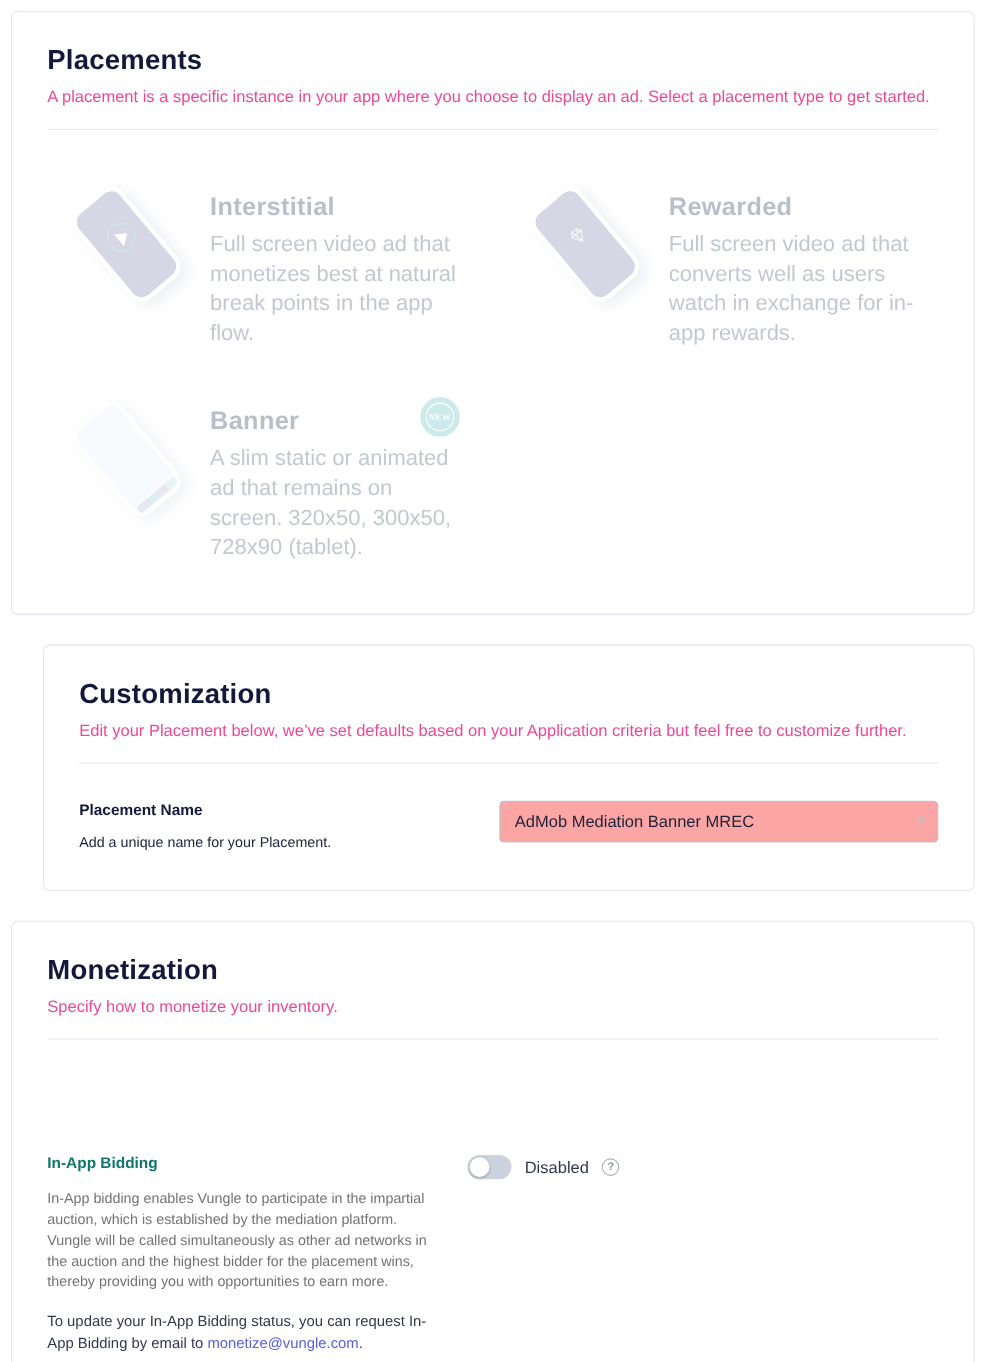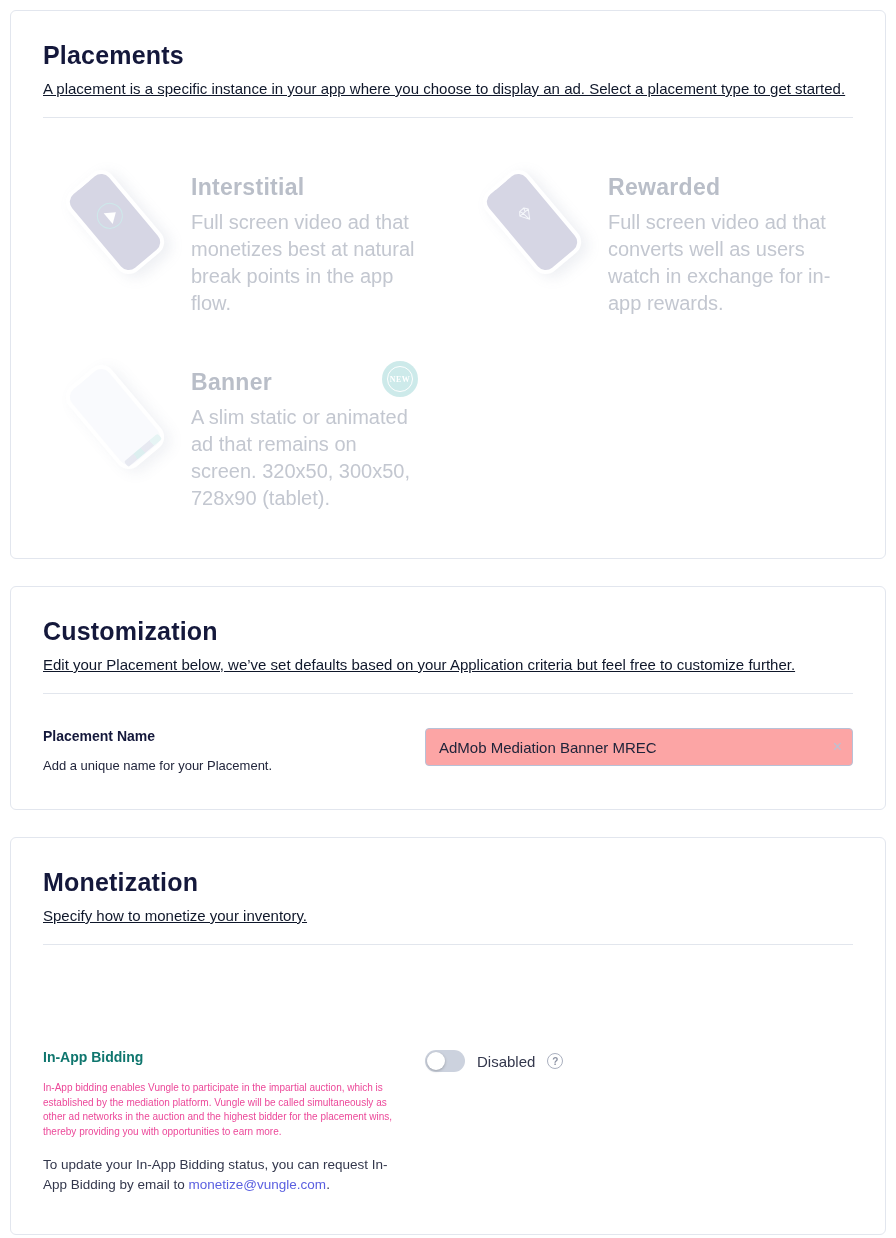--- a/index.html
+++ b/index.html
@@ -16,21 +16,21 @@
     border:1px solid #e2e6ee;
     border-radius:6px;
     padding:30px 32px 32px;
     margin-bottom:27px;
   }
   .card-title {
     margin:0 0 10px;
     font-size:25px; font-weight:700; letter-spacing:.2px;
     color:#14183b;
   }
-  .card-subtitle { margin:0; font-size:15px; color:#0f172a;text-decoration:underline; }
+  .card-subtitle { margin:0; font-size:15px; color:#ec4899; }
   .divider { height:1px; background:#e2e6ed; border:0; margin:20px 0 0; }
 
   
   .ptype-grid {
     display:grid;
     grid-template-columns:1fr 1fr;
     column-gap:24px; row-gap:16px;
     margin-top:34px;
   }
   .ptype {
@@ -127,21 +127,21 @@
     position:absolute; right:11px; top:50%; transform:translateY(-50%);
     font-size:16px; color:#b9c2d4; cursor:pointer; line-height:1;
   }
 
   
   .bidding-row {
     display:grid; grid-template-columns:350px 1fr; column-gap:32px;
     margin-top:104px; align-items:start;
   }
   .bidding-label { margin:0 0 16px; font-size:14px; font-weight:700; color:#0f766e; }
-  .bidding-desc { margin:0 0 16px; font-size:10px; line-height:1.45; color:#ec4899; }
+  .bidding-desc { margin:0 0 16px; font-size:13px; line-height:1.45; color:#737373; }
   .bidding-note { margin:0; font-size:13.5px; line-height:1.45; color:#33374c; }
   .email-link { color:#5a5fe0; text-decoration:none; cursor:pointer; }
   .toggle-cell { display:flex; align-items:center; gap:12px; padding-top:1px; }
   .toggle {
     width:40px; height:22px; border-radius:11px; background:#ccd2de;
     position:relative; cursor:pointer; flex:0 0 40px;
   }
   .toggle .knob {
     position:absolute; left:2px; top:2px; width:18px; height:18px;
     background:#fff; border-radius:50%; box-shadow:0 1px 3px rgba(0,0,0,.25);
@@ -215,21 +215,21 @@
           <p class="ptype-desc">A slim static or animated ad that remains on screen. 320x50, 300x50, 728x90 (tablet).</p>
         </div>
         <div class="new-badge">
           <span class="ring">NEW</span>
         </div>
       </div>
 
     </div>
   </section>
 
-  <section class="card" style="padding-bottom:36px;">
+  <section class="card" style="padding-bottom:36px;margin-left:29px;">
     <h1 class="card-title">Customization</h1>
     <p class="card-subtitle">Edit your Placement below, we’ve set defaults based on your Application criteria but feel free to customize further.</p>
     <hr class="divider">
 
     <div class="field-row">
       <div>
         <p class="field-label">Placement Name</p>
         <p class="field-help">Add a unique name for your Placement.</p>
       </div>
       <div class="input-wrap">

